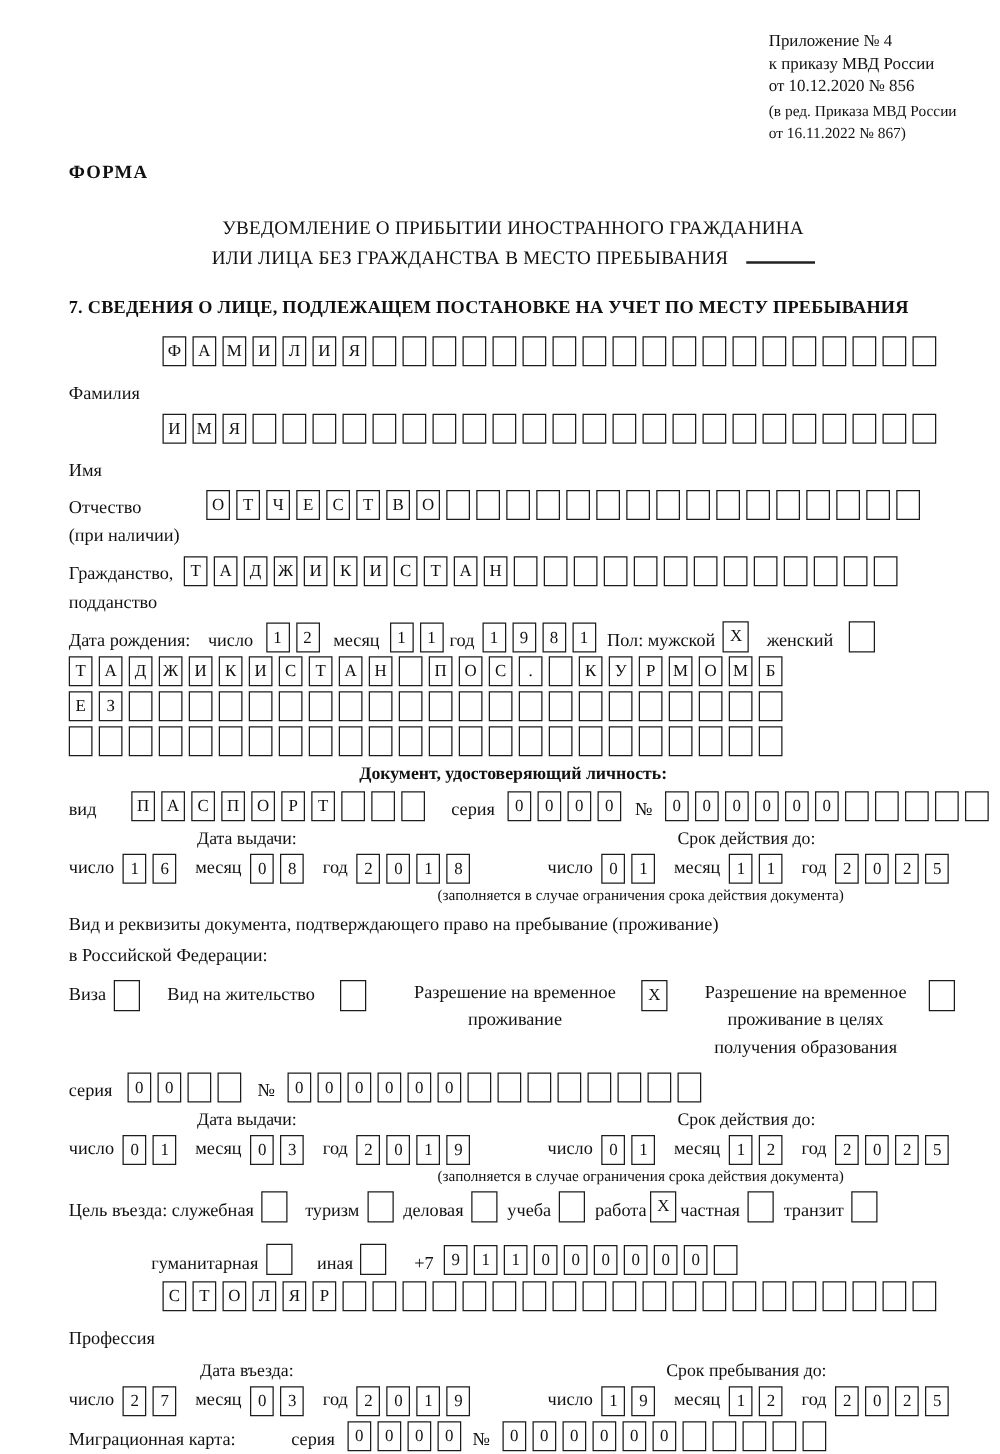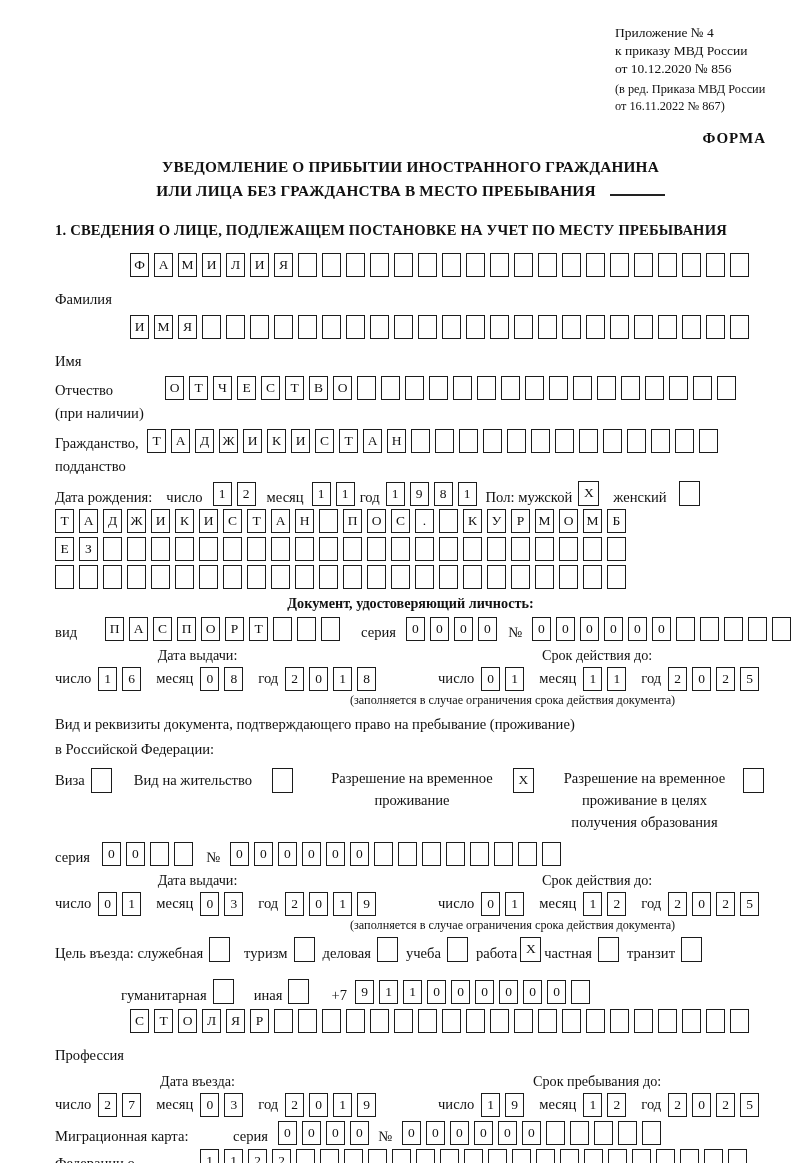--- a/index.html
+++ b/index.html
@@ -1,23 +1,23 @@
 <!DOCTYPE html>
 <html><head>
 <meta charset="utf-8">
 <style>
   html,body{margin:0;padding:0;background:#fff;}
   body{width:800px;height:1163px;overflow:hidden;font-family:"Liberation Serif","DejaVu Serif",serif;color:#111;}
   .page{padding:24px 34px 0 55px;}
   
   .hdr{margin-left:560px;font-size:13.5px;line-height:1.32;}
   .hdr-sub{font-size:12.3px;margin-top:4px;line-height:1.32;}
-  .forma{text-align:right;font-weight:bold;font-size:15px;letter-spacing:1px;margin-top:16px;}
+  .forma{text-align:left;font-weight:bold;font-size:15px;letter-spacing:1px;margin-top:16px;}
   
-  .title{text-align:center;font-weight:bold;font-size:15.3px;line-height:1.55;margin-top:8px;letter-spacing:.2px;}
+  .title{text-align:center;font-weight:normal;font-size:15.3px;line-height:1.55;margin-top:24px;letter-spacing:.2px;}
   .blank{display:inline-block;width:55px;border-bottom:2px solid #222;height:14px;margin-left:10px;}
   .sec{font-weight:bold;font-size:14.6px;margin-top:20px;margin-bottom:14px;letter-spacing:.2px;}
   
   .row{display:flex;align-items:flex-start;margin-bottom:3px;}
   .rl{font-size:14.6px;padding-top:3px;line-height:1.6;}
   .w75{flex:0 0 75px;margin-top:32px;} .w110{flex:0 0 110px;} .w92{flex:0 0 92px;} .w55{flex:0 0 50px;} .wmig{flex:0 0 178px;} .wrep{flex:0 0 145px;}
   .cells{display:flex;flex-wrap:nowrap;}
   .box{display:inline-block;box-sizing:border-box;width:19px;height:24px;border:1.6px solid #1c1c1c;margin-right:5px;text-align:center;font-size:13.5px;line-height:21px;background:#fff;flex:0 0 auto;}
   .cb{width:21px;height:25px;margin:0 0 0 6px;}
   .mb{margin-bottom:4px;}
@@ -60,21 +60,21 @@
   <div class="forma">ФОРМА</div>
 
   <div class="title">
     <div>УВЕДОМЛЕНИЕ О ПРИБЫТИИ ИНОСТРАННОГО ГРАЖДАНИНА</div>
     <div>
       <span>ИЛИ ЛИЦА БЕЗ ГРАЖДАНСТВА В МЕСТО ПРЕБЫВАНИЯ</span>
       <span class="blank"></span>
     </div>
   </div>
 
-  <div class="sec">1. СВЕДЕНИЯ О ЛИЦЕ, ПОДЛЕЖАЩЕМ ПОСТАНОВКЕ НА УЧЕТ ПО МЕСТУ ПРЕБЫВАНИЯ</div>
+  <div class="sec">7. СВЕДЕНИЯ О ЛИЦЕ, ПОДЛЕЖАЩЕМ ПОСТАНОВКЕ НА УЧЕТ ПО МЕСТУ ПРЕБЫВАНИЯ</div>
 
   <div class="row">
     <span class="rl w75">Фамилия</span>
     <span class="cells">
         <span class="box">Ф</span>
         <span class="box">А</span>
         <span class="box">М</span>
         <span class="box">И</span>
         <span class="box">Л</span>
         <span class="box">И</span>

